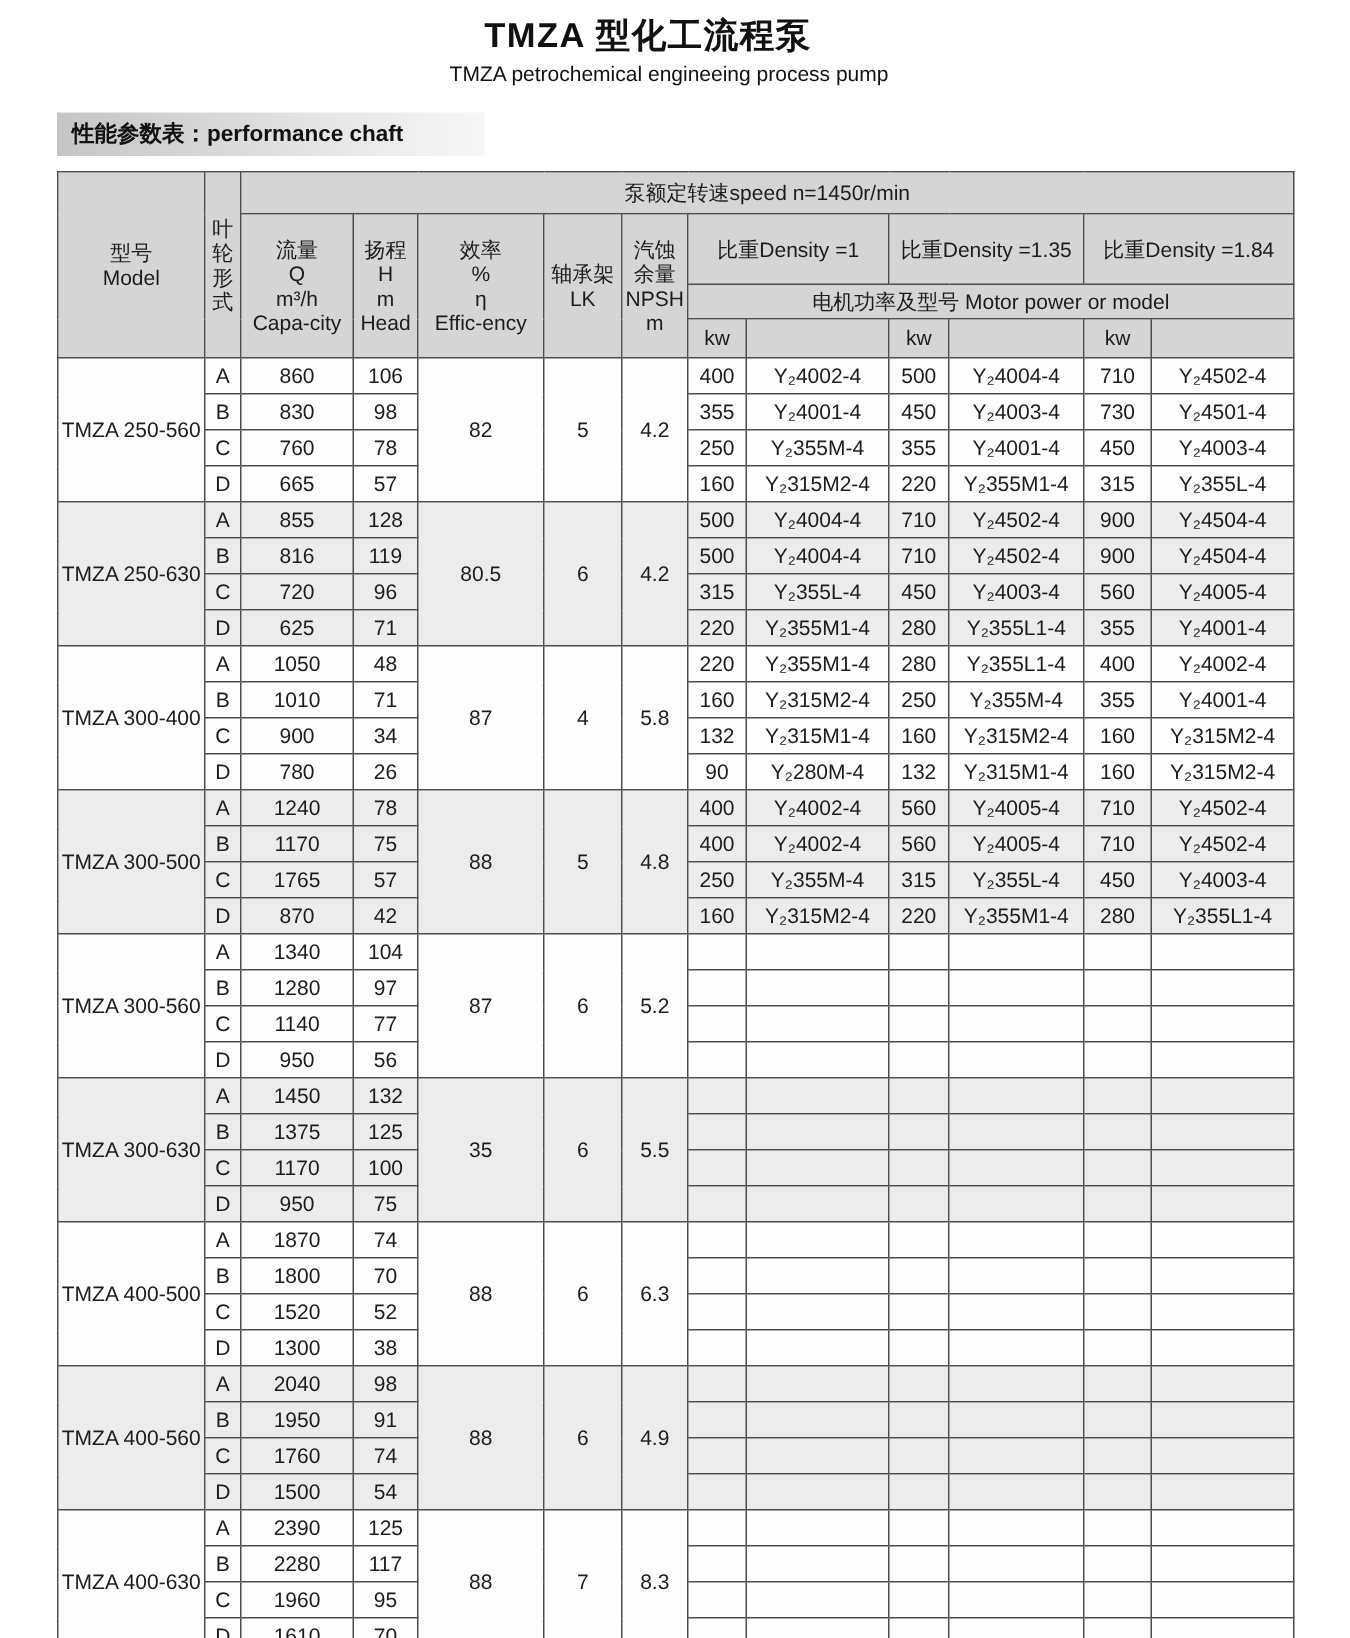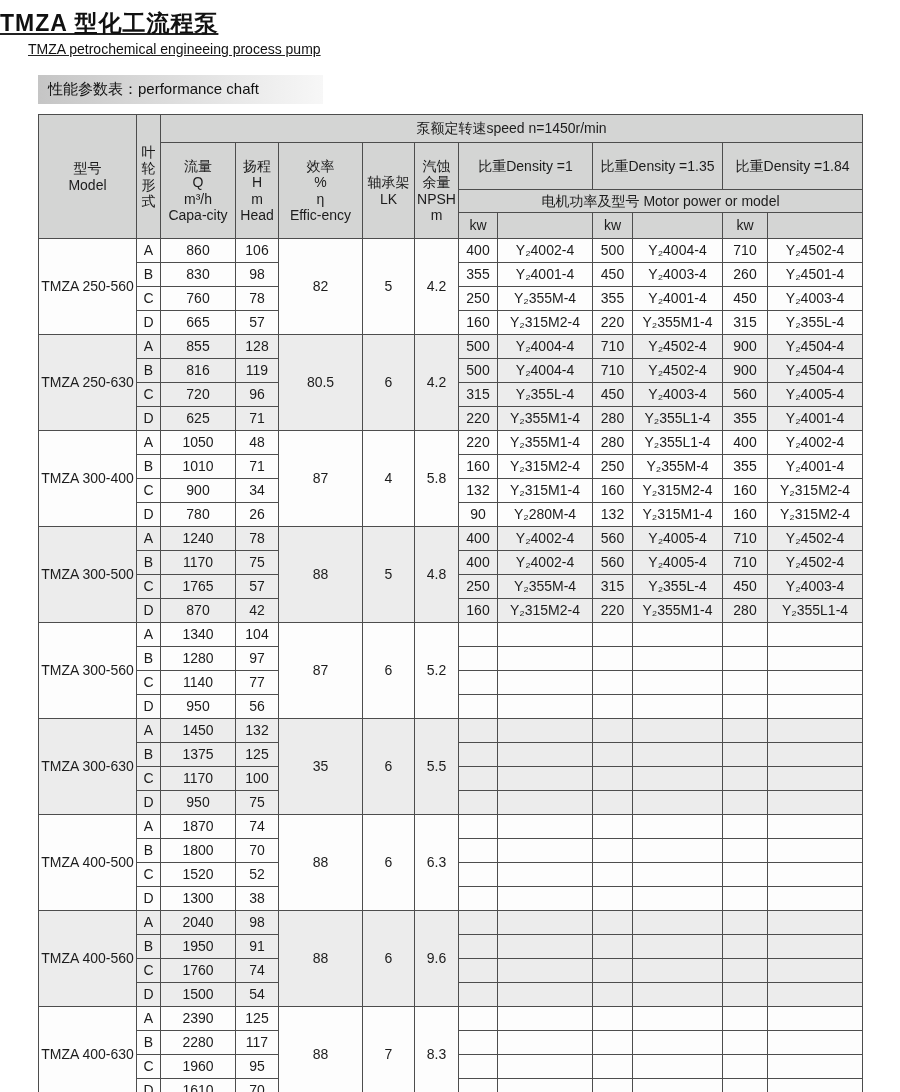--- a/index.html
+++ b/index.html
@@ -4,30 +4,30 @@
 <style>
   * { margin: 0; padding: 0; box-sizing: border-box; }
   html, body { background: #ffffff; }
   body {
     width: 900px;
     height: 1092px;
     font-family: "Liberation Sans", "DejaVu Sans", sans-serif;
     color: #222;
     overflow: hidden;
   }
-  .titles { padding: 8px 36px 0 0; text-align: left; text-decoration: underline; }
+  .titles { padding: 8px 36px 0 0; text-align: center; }
   .title-cn { font-size: 23px; font-weight: bold; color: #111; letter-spacing: 1px; }
   .title-en { font-size: 14px; color: #111; margin-top: 2px; margin-left: 28px; }
   .section-bar {
     display: inline-block;
     margin: 18px 0 10px 38px;
     min-width: 285px;
     padding: 5px 14px 5px 10px;
     font-size: 15px;
-    font-weight: normal;
+    font-weight: bold;
     color: #111;
     background: linear-gradient(to right, #c5c5c5, #e9e9e9 70%, #f7f7f7);
   }
   table.perf {
     margin-left: 38px;
     border-collapse: collapse;
     table-layout: fixed;
     width: 824px;
   }
   table.perf td, table.perf th {
@@ -141,21 +141,21 @@
         <td class="mm">Y₂4502-4</td>
       </tr>
       <tr class="data-row plain">
         <td>B</td>
         <td>830</td>
         <td>98</td>
         <td>355</td>
         <td class="mm">Y₂4001-4</td>
         <td>450</td>
         <td class="mm">Y₂4003-4</td>
-        <td>260</td>
+        <td>730</td>
         <td class="mm">Y₂4501-4</td>
       </tr>
       <tr class="data-row plain">
         <td>C</td>
         <td>760</td>
         <td>78</td>
         <td>250</td>
         <td class="mm">Y₂355M-4</td>
         <td>355</td>
         <td class="mm">Y₂4001-4</td>
@@ -461,21 +461,21 @@
         <td></td>
         <td class="mm"></td>
       </tr>
       <tr class="data-row shade">
         <td rowspan="4" class="model">TMZA 400-560</td>
         <td>A</td>
         <td>2040</td>
         <td>98</td>
         <td rowspan="4">88</td>
         <td rowspan="4">6</td>
-        <td rowspan="4">9.6</td>
+        <td rowspan="4">4.9</td>
         <td></td>
         <td class="mm"></td>
         <td></td>
         <td class="mm"></td>
         <td></td>
         <td class="mm"></td>
       </tr>
       <tr class="data-row shade">
         <td>B</td>
         <td>1950</td>

